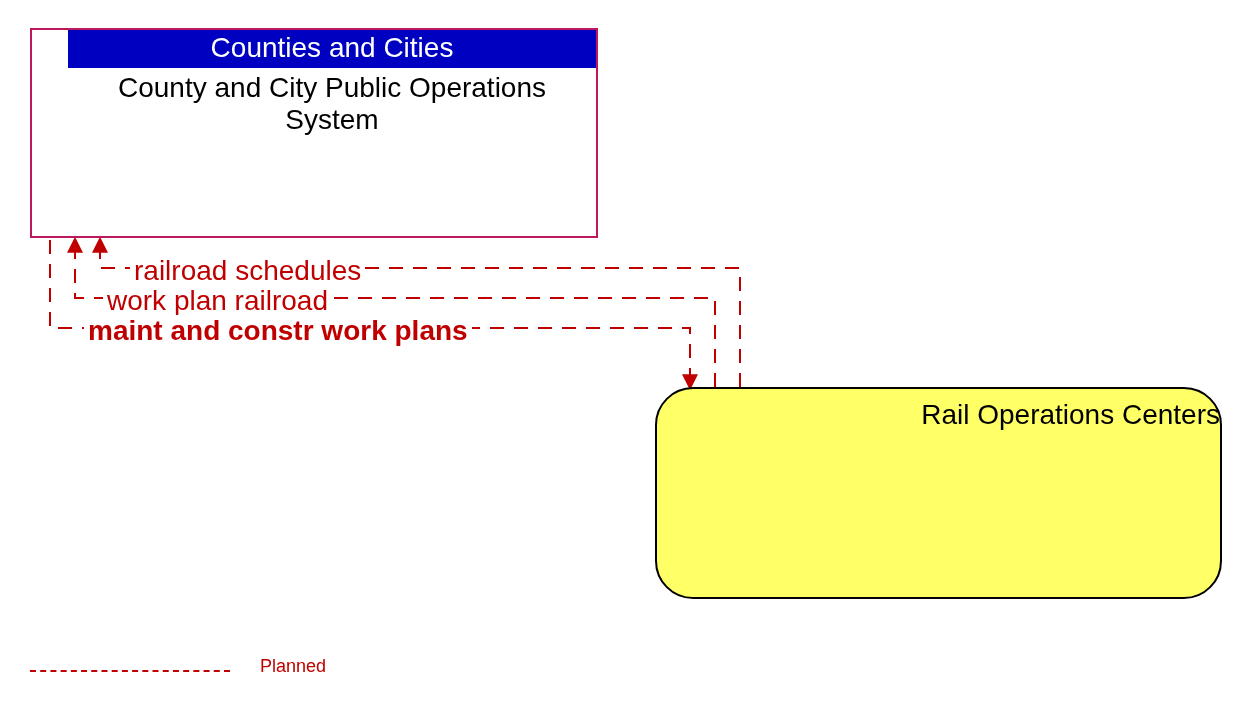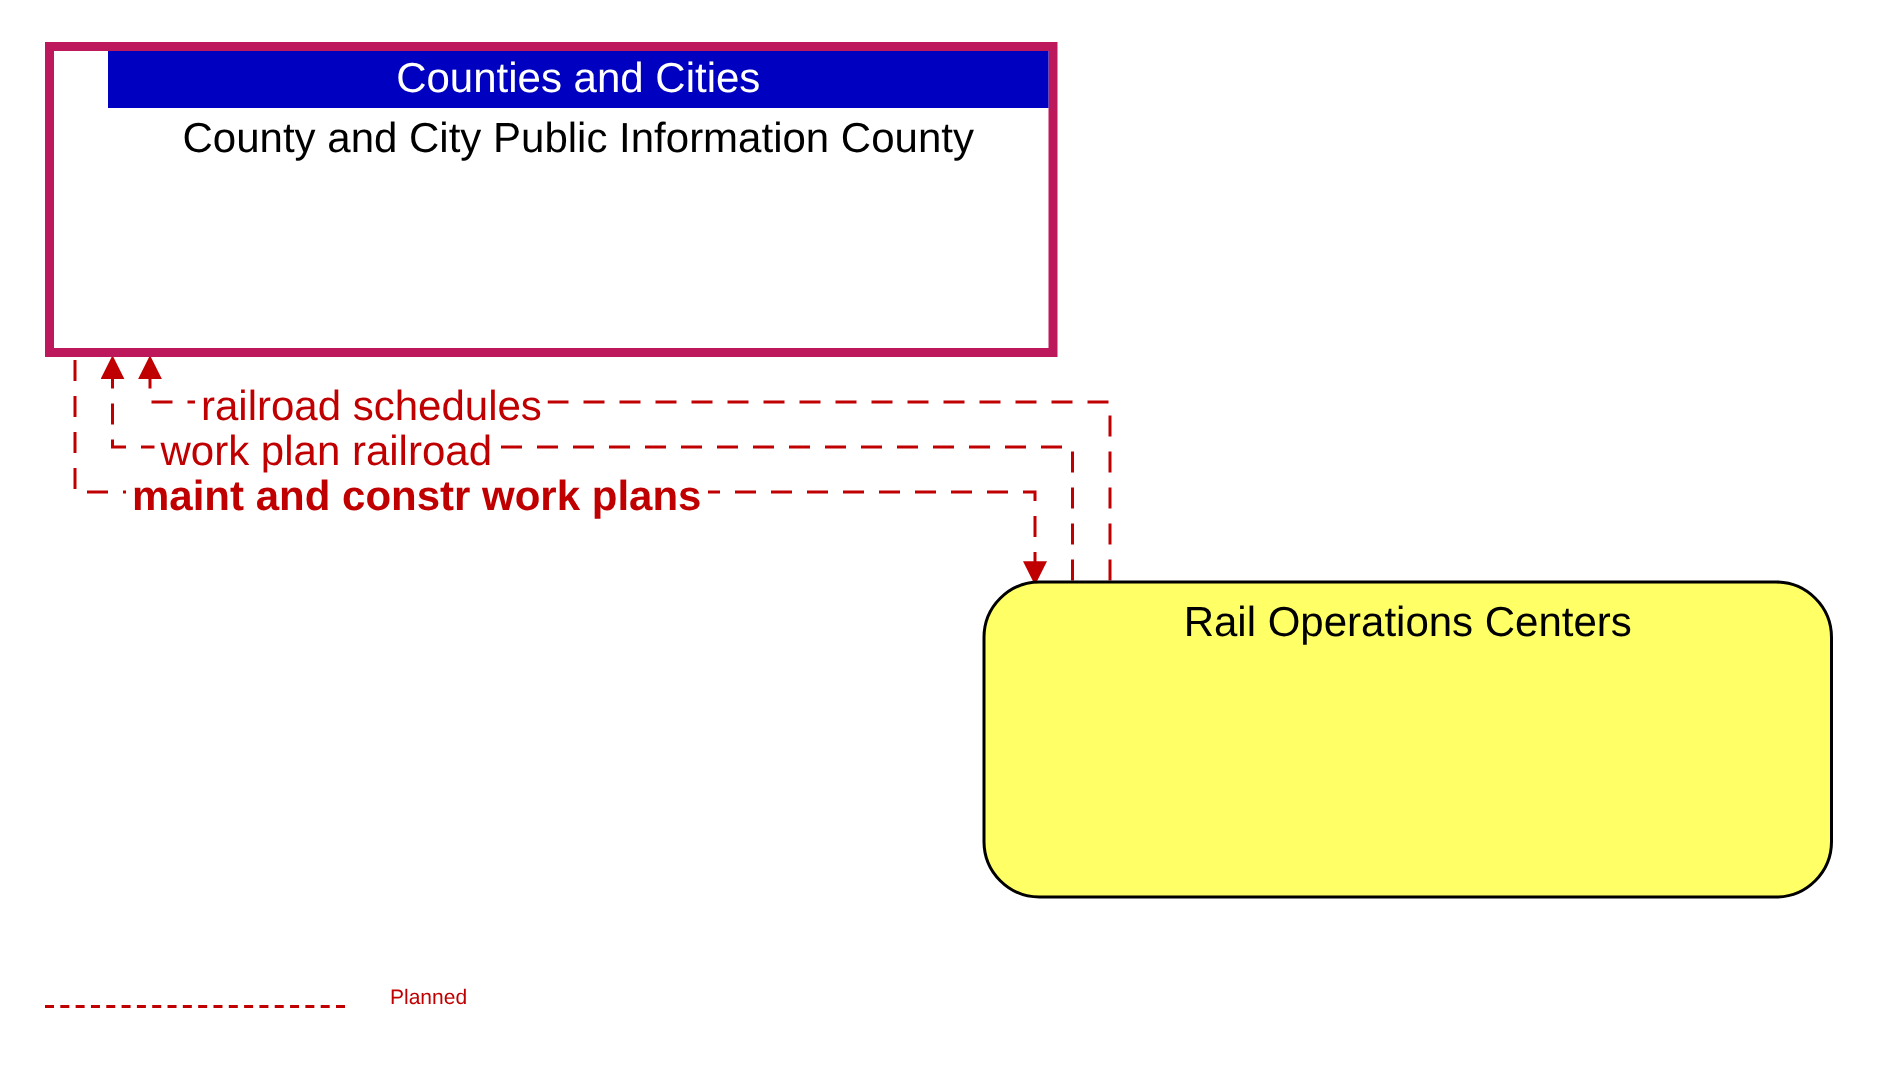--- a/index.html
+++ b/index.html
@@ -9,23 +9,23 @@
     height: 718px;
     background: #ffffff;
     font-family: Arial, Helvetica, sans-serif;
     position: relative;
     overflow: hidden;
   }
   .box1 {
     position: absolute;
     left: 30px;
     top: 28px;
-    width: 675px;
+    width: 568px;
     height: 210px;
-    border: 6px solid #be185d;
+    border: 2px solid #be185d;
     background: #ffffff;
     box-sizing: border-box;
     padding-left: 36px;
   }
   .box1-header {
     background: #0000c0;
     color: #ffffff;
     font-size: 28px;
     text-align: center;
     padding: 2px 0 4px 0;
@@ -45,21 +45,21 @@
     width: 567px;
     height: 212px;
     border: 2px solid #000;
     background: #ffff66;
     border-radius: 38px;
     box-sizing: border-box;
   }
   .box2-title {
     color: #000;
     font-size: 28px;
-    text-align: center;
+    text-align: right;
     padding-top: 10px;
   }
   .flow-label {
     position: absolute;
     color: #c00000;
     font-size: 28px;
     white-space: nowrap;
     background: #ffffff;
     padding: 0 4px;
   }
@@ -68,21 +68,21 @@
     left: 30px;
     top: 670px;
     width: 200px;
     border-top: 2px dashed #c00000;
   }
   .legend-text {
     position: absolute;
     left: 260px;
     top: 656px;
     color: #c00000;
-    font-size: 14px;
+    font-size: 18px;
   }
   svg.connectors {
     position: absolute;
     left: 0;
     top: 0;
     width: 1252px;
     height: 718px;
     pointer-events: none;
   }
 </style>
@@ -98,21 +98,21 @@
 
   <path d="M 740 387 L 740 268 L 100 268 L 100 240" stroke="#c00000" stroke-width="2" fill="none" stroke-dasharray="14 10" marker-end="url(#arrow)"></path>
 
   <path d="M 715 387 L 715 298 L 75 298 L 75 240" stroke="#c00000" stroke-width="2" fill="none" stroke-dasharray="14 10" marker-end="url(#arrow)"></path>
 
   <path d="M 50 240 L 50 328 L 690 328 L 690 387" stroke="#c00000" stroke-width="2" fill="none" stroke-dasharray="14 10" marker-end="url(#arrow)"></path>
 </svg>
 
 <div class="box1">
   <div class="box1-header">Counties and Cities</div>
-  <div class="box1-body">County and City Public Information County</div>
+  <div class="box1-body">County and City Public Operations System</div>
 </div>
 
 <div class="box2">
   <div class="box2-title">Rail Operations Centers</div>
 </div>
 
 <div class="flow-label" style="left:130px; top:255px;">railroad schedules</div>
 <div class="flow-label" style="left:103px; top:285px;">work plan railroad</div>
 <div class="flow-label" style="left:84px; top:315px;font-weight:bold;">maint and constr work plans</div>
 

